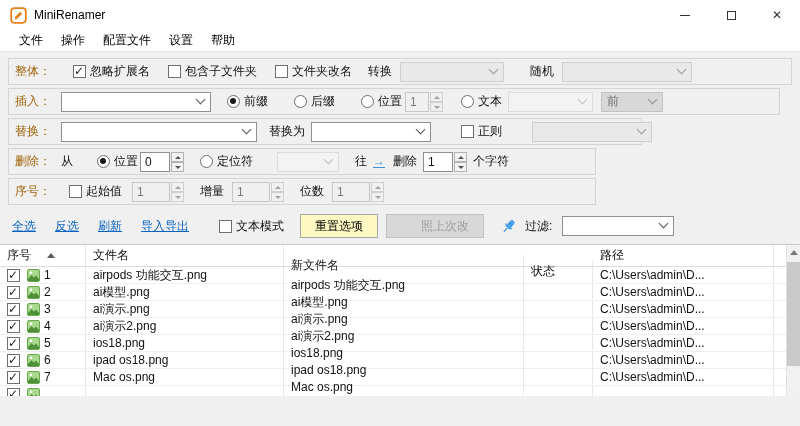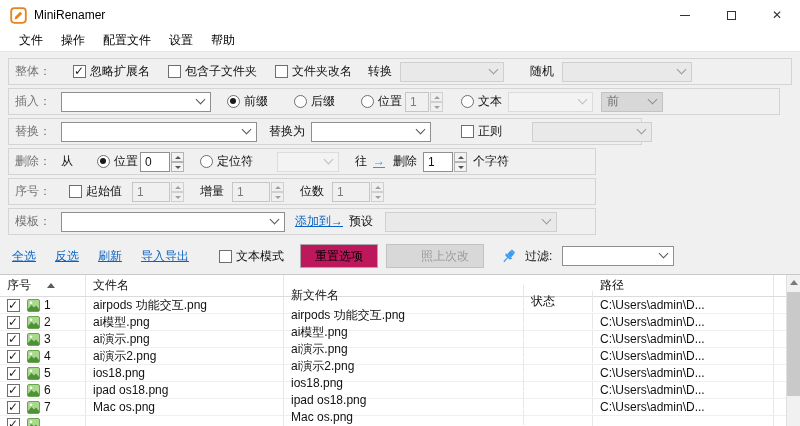--- a/index.html
+++ b/index.html
@@ -17,21 +17,21 @@
   .max-glyph { width:9px; height:9px; border:1px solid #333; display:block; }
   .x-glyph { font-size:12px; line-height:1; color:#333; }
 
   
   .menubar { height:22px; background:#fff; display:flex; align-items:center; padding-left:10px; border-bottom:1px solid #e6e6e6;font-family:Liberation Mono, monospace; }
   .menu-item { padding:0 9px; color:#000; }
 
   
   .panel { padding:6px 8px 0 8px; background:#f0f0f0; }
   .grp { border:1px solid #d4d4d4; height:27px; display:flex; align-items:center; padding-left:6px; margin-bottom:3px; background:#f0f0f0; }
-  .rowlbl { width:46px; flex:none; color:#737373; }
+  .rowlbl { width:46px; flex:none; color:#a16207; }
   .lbl { display:flex; align-items:center; white-space:nowrap;text-align:right; }
 
   .cb { width:13px; height:13px; border:1px solid #6e6e6e; background:#fff; position:relative; margin-right:4px; flex:none; }
   .cb.checked::after { content:"✓"; position:absolute; left:0px; top:-2px; font-size:12px; font-weight:bold; color:#1a1a1a; }
   .radio { width:13px; height:13px; border:1px solid #6e6e6e; border-radius:50%; background:#fff; position:relative; margin-right:4px; flex:none; }
   .radio.sel::after { content:""; position:absolute; left:2px; top:2px; width:6px; height:6px; border-radius:50%; background:#1a1a1a; }
 
   .combo { position:relative; height:20px; background:#fff; border:1px solid #8f8f8f; display:flex; align-items:center; padding:0 18px 0 5px; flex:none; }
   .chev { position:absolute; right:6px; top:50%; margin-top:-6px; width:7px; height:7px; border-right:1px solid #555; border-bottom:1px solid #555; transform:rotate(45deg); }
   .combo.dis   { background:#e9e9e9; border-color:#cfcfcf; color:#7a7a7a; }
@@ -50,21 +50,21 @@
   .spin.dis .val { background:#f0f0f0; border-color:#c6c6c6; color:#7a7a7a; }
   .spin.dis .sb { background:#f0f0f0; border-color:#d0d0d0; }
   .spin.dis .sb.up::after { border-bottom-color:#a0a0a0; }
   .spin.dis .sb.dn::after { border-top-color:#a0a0a0; }
 
   .link { color:#0a63c0; text-decoration:underline; white-space:nowrap; }
   .arrow-blue { color:#3d8fd6; border-bottom:1px solid #3d8fd6; line-height:11px; font-weight:bold; }
 
   
   .toolbar { height:36px; display:flex; align-items:center; padding-left:12px; background:#f0f0f0; }
-  .btn { height:24px; border:1px solid #a7a7a7; background:#be185d; padding:0 14px; display:flex; align-items:center; flex:none; color:#000; }
+  .btn { height:24px; border:1px solid #a7a7a7; background:#fef9c3; padding:0 14px; display:flex; align-items:center; flex:none; color:#000; }
   .btn.dis { background:#d8d8d8; border-color:#c2c2c2; color:#9b9b9b;padding-left:34px; }
   .pin { width:17px; height:17px; flex:none; display:flex; }
 
   
   .tablewrap { height:152px; background:#fff; border-top:1px solid #c9c9c9; display:flex; overflow:hidden; }
   .tcontent { width:786px; flex:none; }
   .thead { display:flex; height:22px; border-bottom:1px solid #dcdcdc; background:#fff; align-items:center; }
   .tr { display:flex; height:17px; border-bottom:1px solid #efefef; align-items:center; background:#fff; }
   .c { height:100%; display:flex; align-items:center; border-right:1px solid #e7e7e7; padding-left:7px; overflow:hidden; white-space:nowrap; }
   .c0 { width:86px; }  .c1 { width:198px; } .c2 { width:240px;margin-top:20px; }
@@ -254,31 +254,20 @@
       <span class="lbl ml16">位数</span>
       <span class="spin dis ml8">
         <span class="val" style="width:38px">1</span>
         <span class="btns">
             <span class="sb up"></span>
             <span class="sb dn"></span>
           </span>
       </span>
     </div>
 
-    <div class="grp" style="width:588px">
-      <span class="rowlbl">模板：</span>
-      <span class="combo" style="width:224px">
-          <span class="chev"></span>
-        </span>
-      <span class="link ml10">添加到→</span>
-      <span class="lbl ml6">预设</span>
-      <span class="combo dis ml12" style="width:172px">
-          <span class="chev"></span>
-        </span>
-    </div>
   </div>
 
   <div class="toolbar">
     <span class="link">全选</span>
     <span class="link ml19">反选</span>
     <span class="link ml19">刷新</span>
     <span class="link ml19">导入导出</span>
     <span class="lbl ml14">
         <span class="cb"></span>
         <span>文本模式</span>

